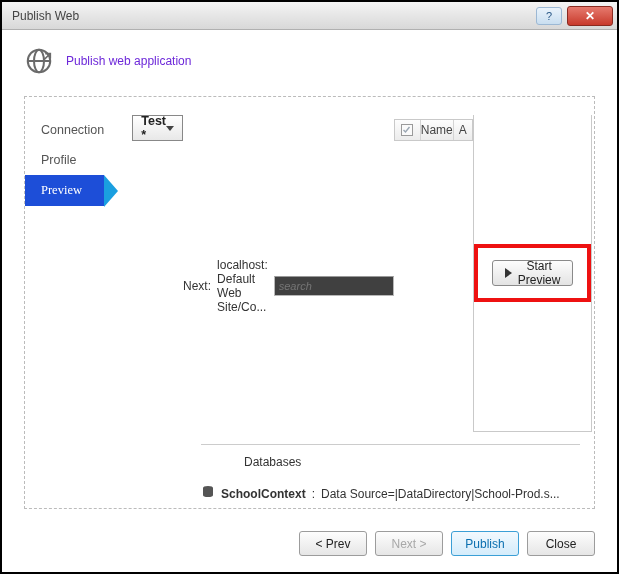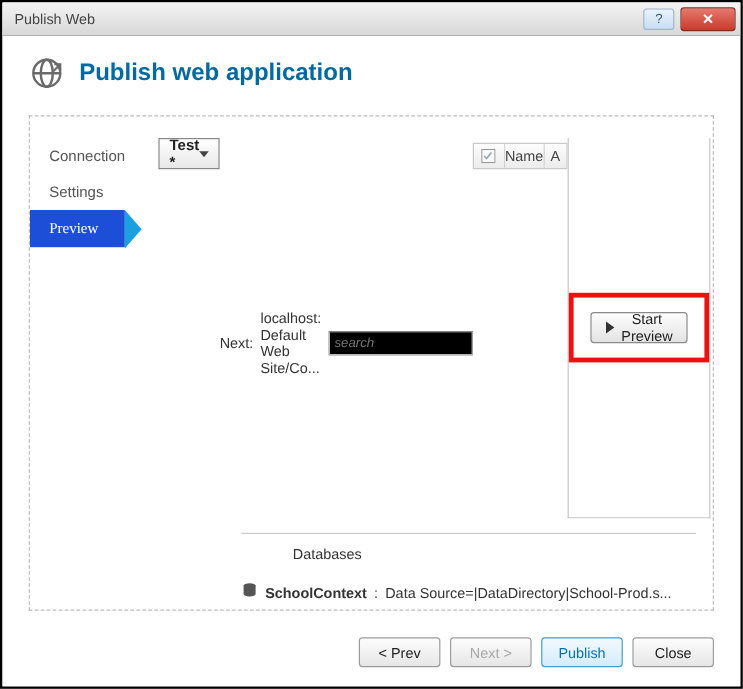--- a/index.html
+++ b/index.html
@@ -67,23 +67,23 @@
     align-items: center;
     padding: 16px 22px 10px 22px;
   }
   .header .globe {
     width: 30px;
     height: 30px;
     margin-right: 12px;
     color: #6a6a6a;
   }
   .header h1 {
-    font-size: 20px;
-    font-weight: bold;
-    color: #0369a1;
+    font-size: 12px;
+    font-weight: normal;
+    color: #6d28d9;
     margin: 0;
   }
 
   .content {
     flex: 1;
     margin: 10px 22px 10px 22px;
     border: 1px dashed #bbb;
     display: flex;
     flex-direction: column;
     padding-bottom: 6px;
@@ -156,21 +156,21 @@
   .files-row .search {
     margin-left: auto;
     width: 120px;
     height: 20px;
     border: 1px solid #b8b8b8;
     border-top-color: #999;
     font-size: 11px;
     font-style: italic;
     color: #999;
     padding: 0 4px;
-    background: #000000;
+    background: #404040;
   }
 
   .grid-header {
     margin-top: 4px;
     height: 22px;
     border: 1px solid #c9c9c9;
     background: linear-gradient(to bottom,#fdfdfd,#ececec);
     display: flex;
     align-items: center;
     font-size: 12px;
@@ -304,21 +304,21 @@
       </svg>
     </span>
     <h1>Publish web application</h1>
   </div>
 
   <div class="content">
     <div class="content-top">
 
       <div class="nav">
         <div class="nav-item"><span>Connection</span></div>
-        <div class="nav-item"><span>Settings</span></div>
+        <div class="nav-item"><span>Profile</span></div>
         <div class="nav-item selected"><span>Preview</span></div>
       </div>
 
       <div class="main">
 
         <div class="profile-select">
           <span>Test *</span>
           <span class="arrow"></span>
         </div>
 

